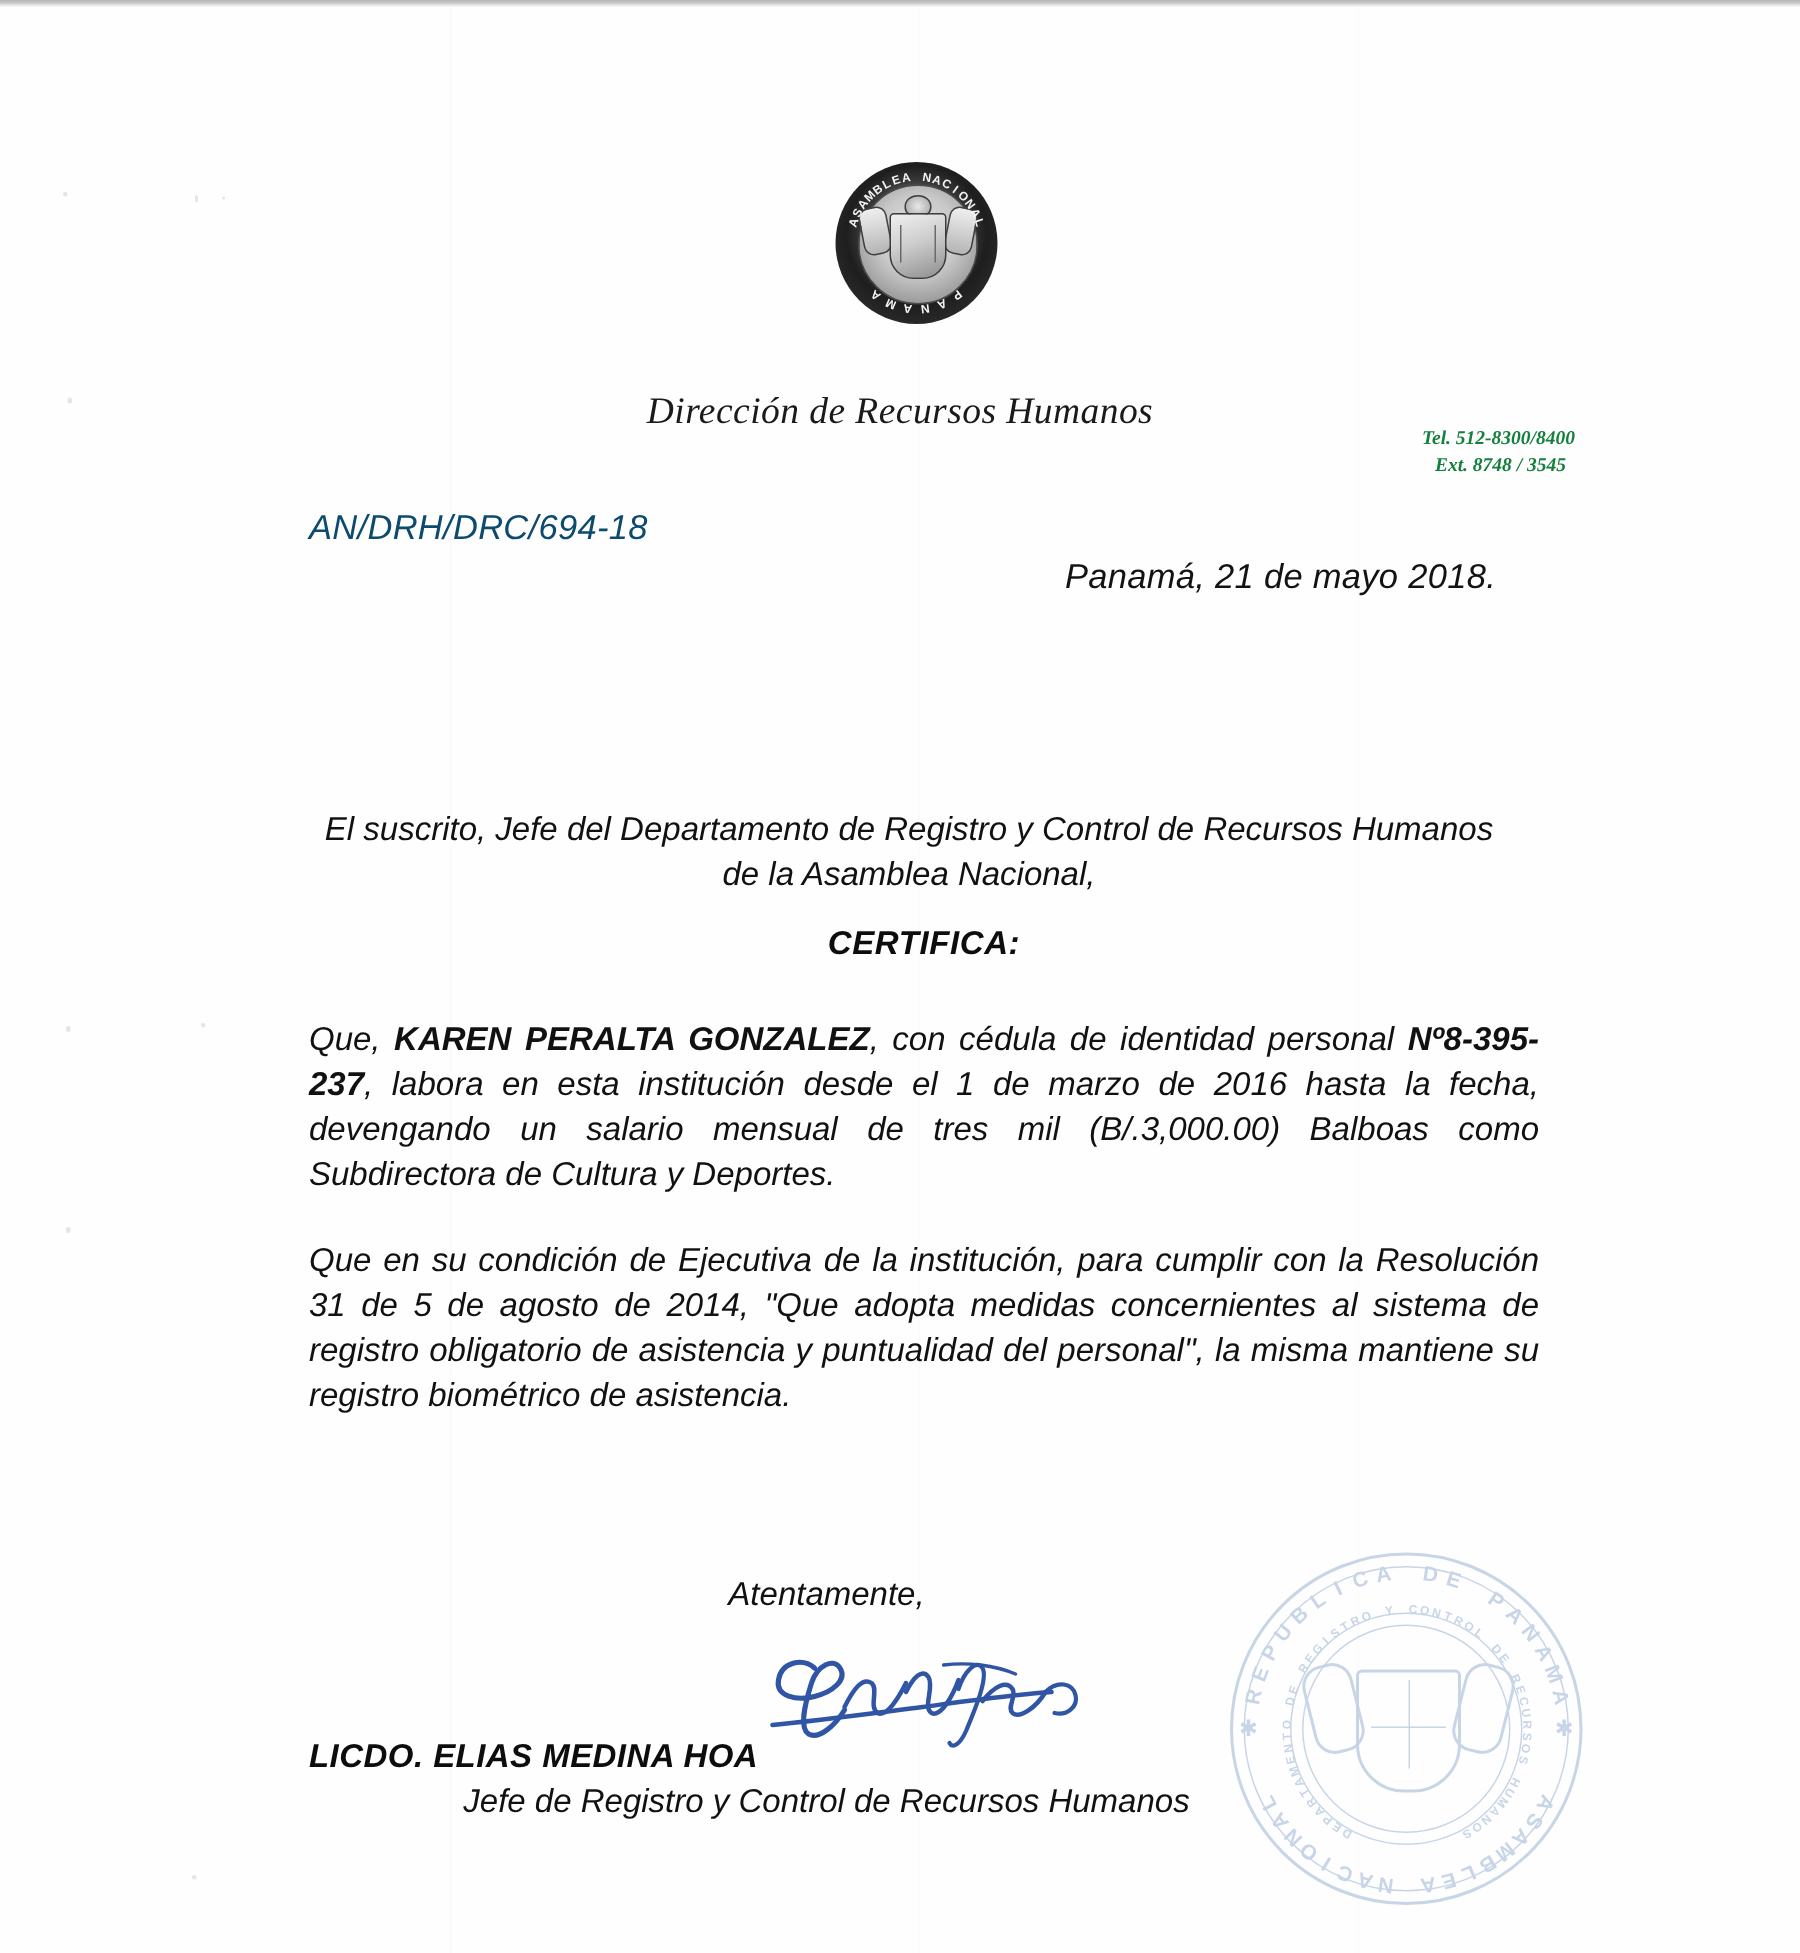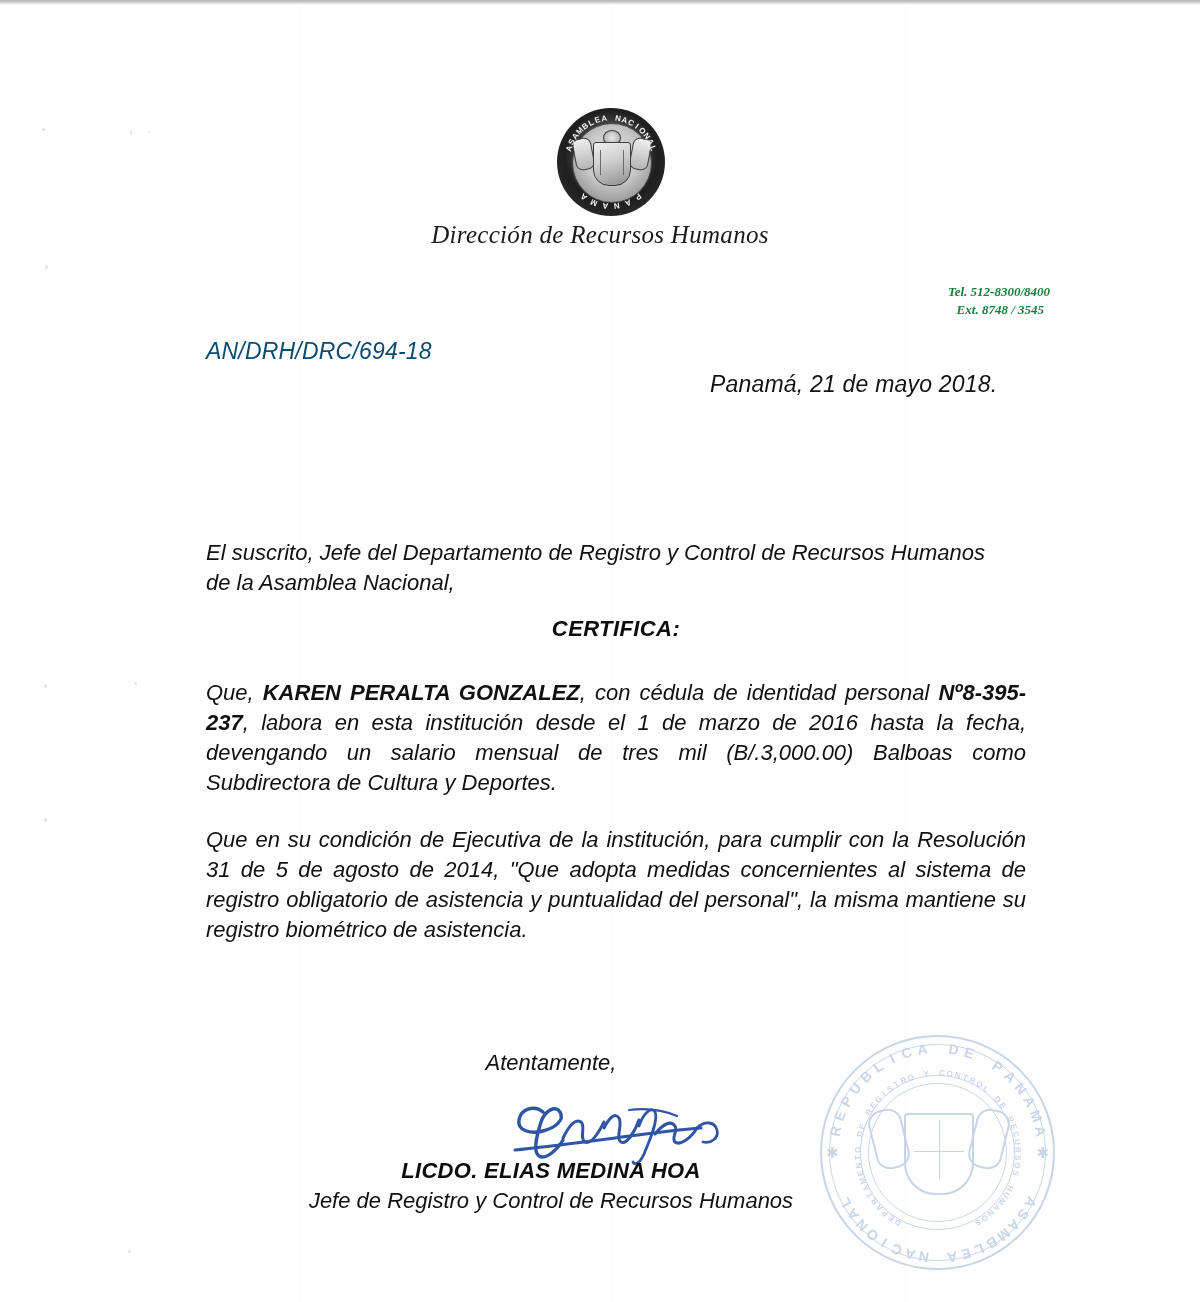--- a/index.html
+++ b/index.html
@@ -118,20 +118,21 @@
     width: 1200px;
     text-align: center;
     font-family: "Liberation Serif", serif;
     font-style: italic;
     color: #1a1a1a;
   }
   .letterhead .lh1 {
     font-size: 25px;
     letter-spacing: .3px;
     line-height: 30px;
+    margin-top: 40px;
   }
   .letterhead .lh2 {
     font-size: 25px;
     letter-spacing: .3px;
     line-height: 32px;
   }
 
   
   .phone-block {
     position: absolute;
@@ -183,20 +184,21 @@
   }
   .intro {
     position: absolute;
     left: 206px;
     top: 538px;
     width: 800px;
     font-style: italic;
     font-size: 22px;
     line-height: 30px;
     color: #111;
+    text-align: center;
   }
   .certifica {
     position: absolute;
     left: 206px;
     top: 616px;
     width: 820px;
     text-align: center;
     font-style: italic;
     font-weight: bold;
     font-size: 22px;
@@ -242,21 +244,20 @@
     top: 1098px;
     width: 230px;
     height: 70px;
     pointer-events: none;
   }
   .signer-name {
     position: absolute;
     left: 206px;
     top: 1158px;
     width: 690px;
-    text-align: center;
     font-style: italic;
     font-weight: bold;
     font-size: 22px;
     letter-spacing: .3px;
     color: #0d0d0d;
   }
   .signer-title {
     position: absolute;
     left: 206px;
     top: 1188px;

